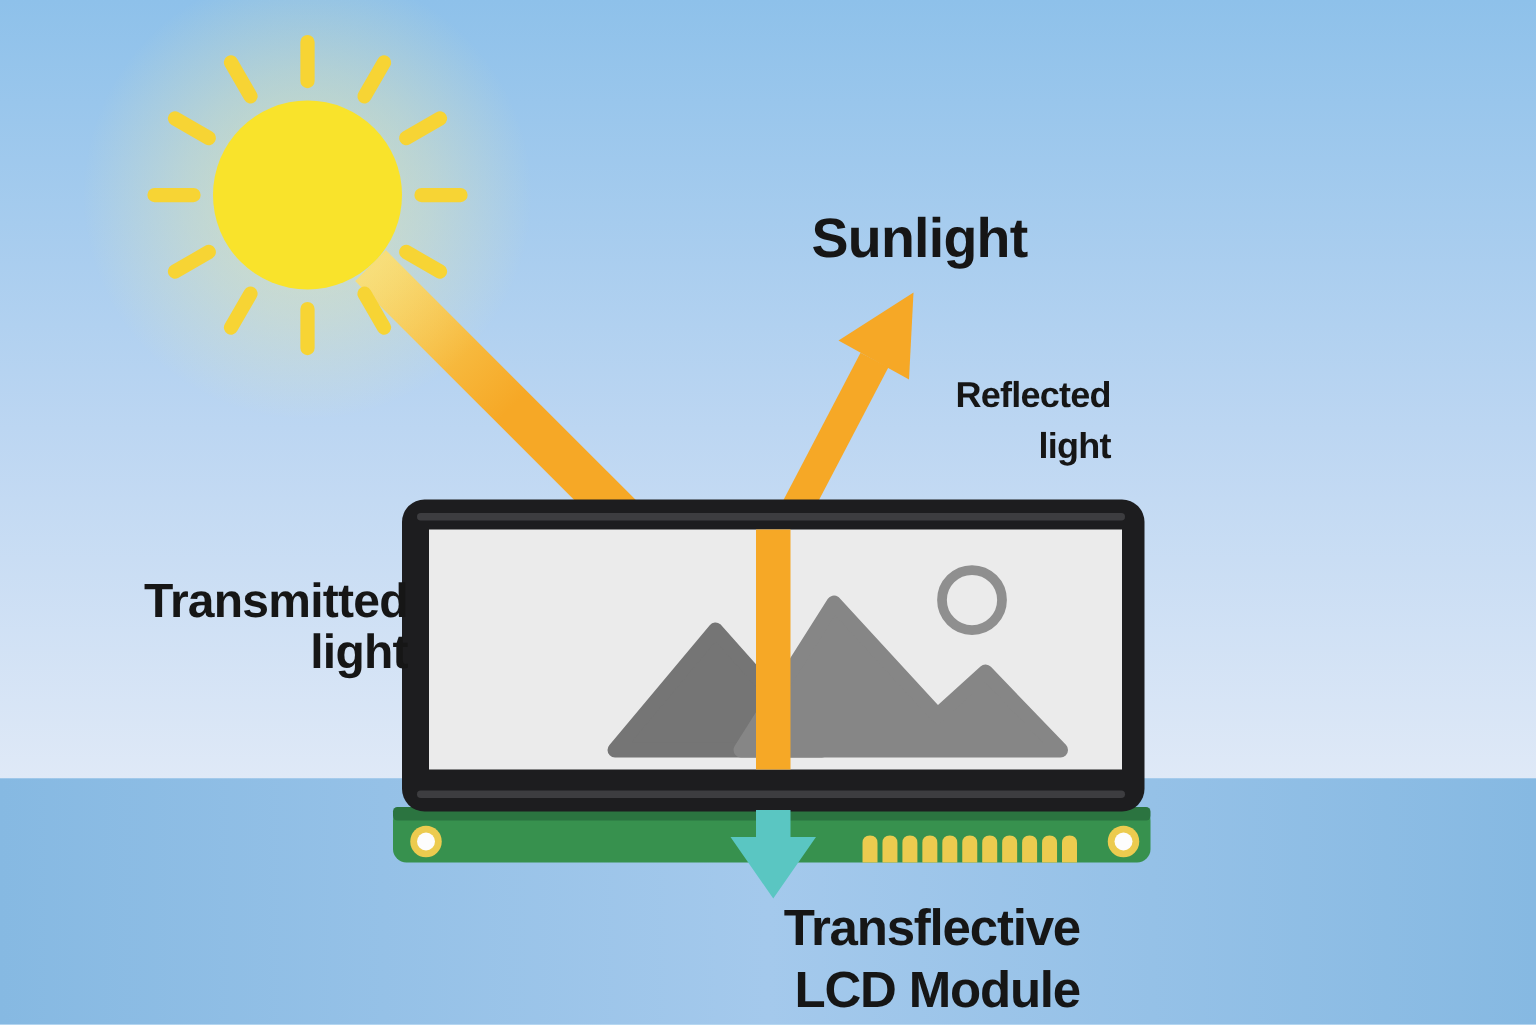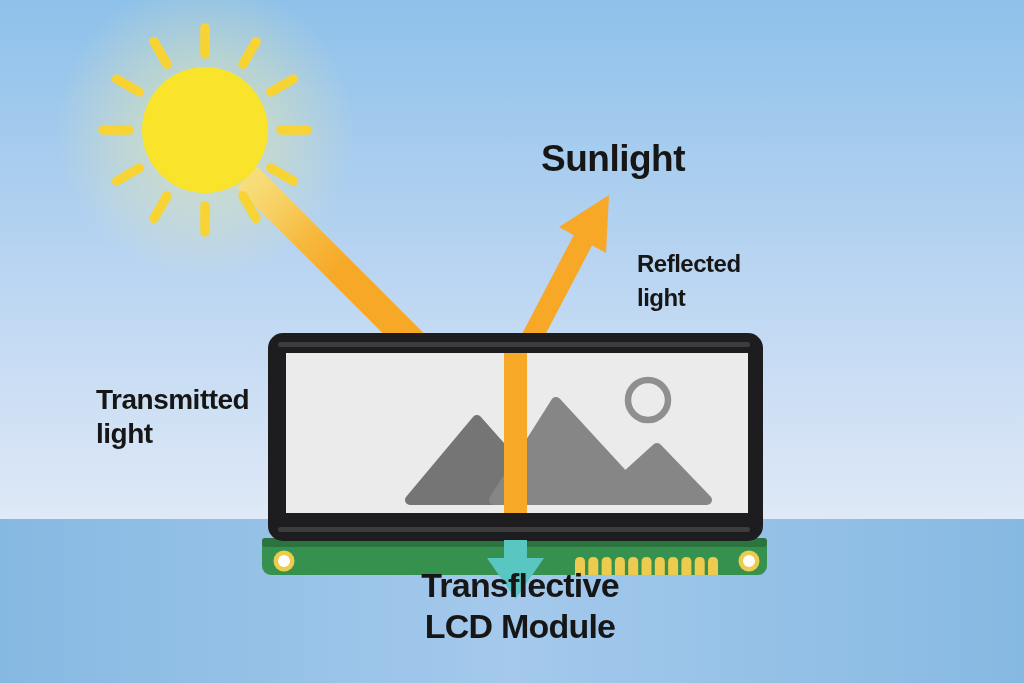--- a/index.html
+++ b/index.html
@@ -12,26 +12,26 @@
     position:absolute;left:0;top:0;width:1024px;height:519px;
     background:linear-gradient(to bottom,var(--sky-top) 0%,var(--sky-mid) 55%,var(--sky-horizon) 100%);
   }
   .ground{
     position:absolute;left:0;top:519px;width:1024px;height:164px;
     background:linear-gradient(90deg,var(--ground) 0%,var(--ground-light) 50%,var(--ground) 100%);
   }
   svg.diagram{position:absolute;left:0;top:0;}
   .label{
     position:absolute;color:var(--text);font-weight:700;
-    white-space:pre-line;letter-spacing:-0.5px;
+    white-space:pre-line;letter-spacing:-0.5px;text-align:right;
   }
   .label-sunlight{left:541px;top:139px;font-size:37px;line-height:40px;}
   .label-reflected{left:637px;top:247px;font-size:24px;line-height:34px;}
-  .label-transmitted{left:96px;top:383px;font-size:28px;line-height:34px;}
-  .label-caption{left:320px;top:565px;width:400px;font-size:34px;line-height:41px;text-align:center;letter-spacing:-0.8px;}
+  .label-transmitted{left:96px;top:383px;font-size:32px;line-height:34px;}
+  .label-caption{left:320px;top:599px;width:400px;font-size:34px;line-height:41px;text-align:right;letter-spacing:-0.8px;}
 </style>
 </head>
 <body>
 
 <div class="stage">
 
   <div class="sky"></div>
   <div class="ground"></div>
 
   <svg class="diagram" width="1024" height="683" viewBox="0 0 1024 683">

